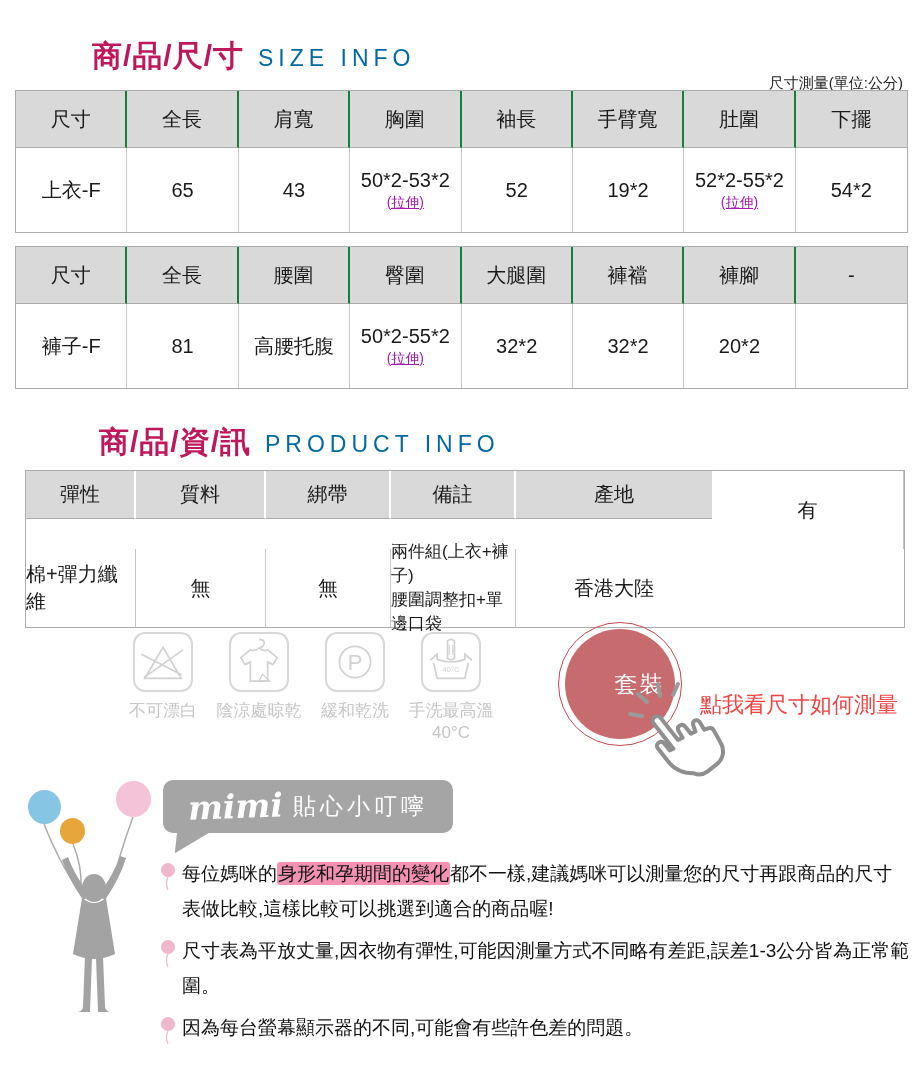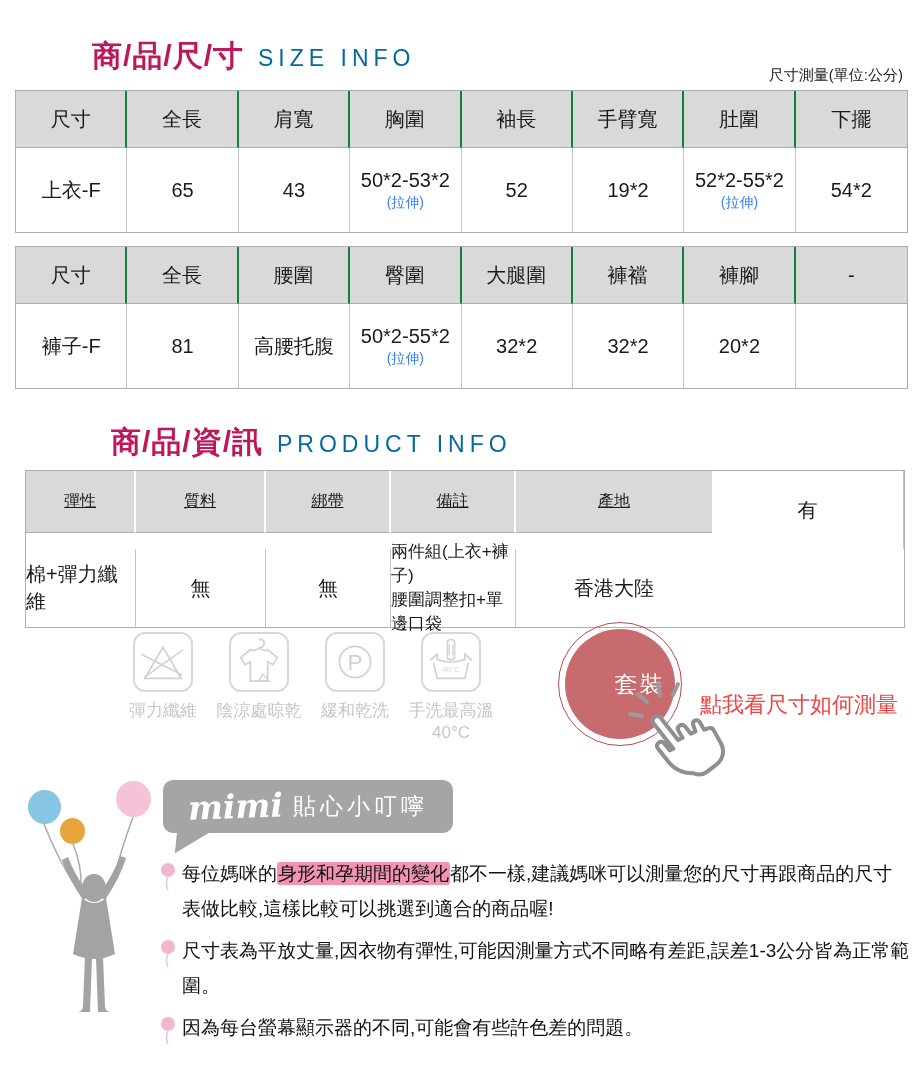--- a/index.html
+++ b/index.html
@@ -14,26 +14,26 @@
   .unit-note{font-size:15px;color:#222;}
 
   
   .size-table{display:grid;grid-template-columns:repeat(8,1fr);width:893px;border:1px solid #adadad;background:#fff;box-sizing:border-box;}
   .size-table .th{background:#d9d9d9;height:57px;display:flex;align-items:center;justify-content:center;
     font-size:20px;border-right:2px solid #15803d;border-bottom:1px solid #adadad;box-sizing:border-box;}
   .size-table .th.last{border-right:none;}
   .size-table .td{height:84px;display:flex;flex-direction:column;align-items:center;justify-content:center;
     font-size:20px;border-right:1px solid #c6c6c6;box-sizing:border-box;background:#fff;}
   .size-table .td.last{border-right:none;}
-  .sub{font-size:14px;margin-top:2px;color:#3b82f6;}
+  .sub{font-size:14px;margin-top:2px;color:#a21caf;text-decoration:underline;}
 
   
   .info-table{display:grid;grid-template-columns:110px 130px 125px 125px 196px 192px;width:880px;border:1px solid #adadad;box-sizing:border-box;background:#fff;}
-  .info-table .th{background:#d9d9d9;height:62px;display:flex;align-items:center;justify-content:center;
-    font-size:16px;border-right:2px solid #fff;border-bottom:1px solid #adadad;box-sizing:border-box;text-decoration:underline;}
+  .info-table .th{background:#d9d9d9;height:48px;display:flex;align-items:center;justify-content:center;
+    font-size:20px;border-right:2px solid #fff;border-bottom:1px solid #adadad;box-sizing:border-box;}
   .info-table .th.last{border-right:none;}
   .info-table .td{height:78px;display:flex;flex-direction:column;align-items:center;justify-content:center;
     font-size:20px;border-right:1px solid #c6c6c6;box-sizing:border-box;background:#fff;}
   .info-table .td.last{border-right:none;}
   .note-line{font-size:17px;line-height:24px;}
 
   
   .care-row{display:flex;}
   .care-col{width:96px;display:flex;flex-direction:column;align-items:center;}
   .care-box{width:60px;height:60px;border:2px solid #d8d8d8;border-radius:12px;display:flex;align-items:center;justify-content:center;box-sizing:border-box;}
@@ -62,21 +62,21 @@
 </style>
 </head>
 <body>
 
 <div class="page">
 
   <div class="abs sec-title" style="left:48px;top:36px;">
     <span class="title-zh">商/品/尺/寸</span>
     <span class="title-en">SIZE INFO</span>
   </div>
-  <div class="abs unit-note" style="right:20px;top:66px;">尺寸測量(單位:公分)</div>
+  <div class="abs unit-note" style="right:20px;top:74px;">尺寸測量(單位:公分)</div>
 
   <div class="abs size-table" style="left:15px;top:90px;">
     <div class="th">尺寸</div>
     <div class="th">全長</div>
     <div class="th">肩寬</div>
     <div class="th">胸圍</div>
     <div class="th">袖長</div>
     <div class="th">手臂寬</div>
     <div class="th">肚圍</div>
     <div class="th last">下擺</div>
@@ -113,21 +113,21 @@
     <div class="td">
       <span>50*2-55*2</span>
       <span class="sub">(拉伸)</span>
     </div>
     <div class="td">32*2</div>
     <div class="td">32*2</div>
     <div class="td">20*2</div>
     <div class="td last"></div>
   </div>
 
-  <div class="abs sec-title" style="left:67px;top:422px;">
+  <div class="abs sec-title" style="left:55px;top:422px;">
     <span class="title-zh">商/品/資/訊</span>
     <span class="title-en">PRODUCT INFO</span>
   </div>
 
   <div class="abs info-table" style="left:25px;top:470px;">
     <div class="th">彈性</div>
     <div class="th">質料</div>
     <div class="th">綁帶</div>
     <div class="th">備註</div>
     <div class="th last">產地</div>
@@ -145,21 +145,21 @@
 
   <div class="abs care-row" style="left:115px;top:632px;">
     <div class="care-col">
       <div class="care-box">
         <svg width="52" height="52" viewBox="0 0 60 60" fill="none" stroke="#d2d2d2" stroke-width="2">
           <path d="M30 13 L9 49 H51 Z"></path>
           <line x1="5" y1="21" x2="52" y2="45"></line>
           <line x1="53" y1="16" x2="8" y2="48"></line>
         </svg>
       </div>
-      <div class="care-label">彈力纖維</div>
+      <div class="care-label">不可漂白</div>
     </div>
     <div class="care-col">
       <div class="care-box">
         <svg width="52" height="52" viewBox="0 0 60 60" fill="none" stroke="#d2d2d2" stroke-width="2">
           <path d="M30 4 q6 0 6 4 q0 4 -6 6"></path>
           <path d="M30 14 q-5 4 -10 2 l-11 9 5 8 6 -3 v22 h20 v-22 l6 3 5 -8 -11 -9 q-5 2 -10 -2 z"></path>
           <path d="M34 44 l8 8 h-12 z" stroke-width="1.6"></path>
         </svg>
       </div>
       <div class="care-label">陰涼處晾乾</div>

